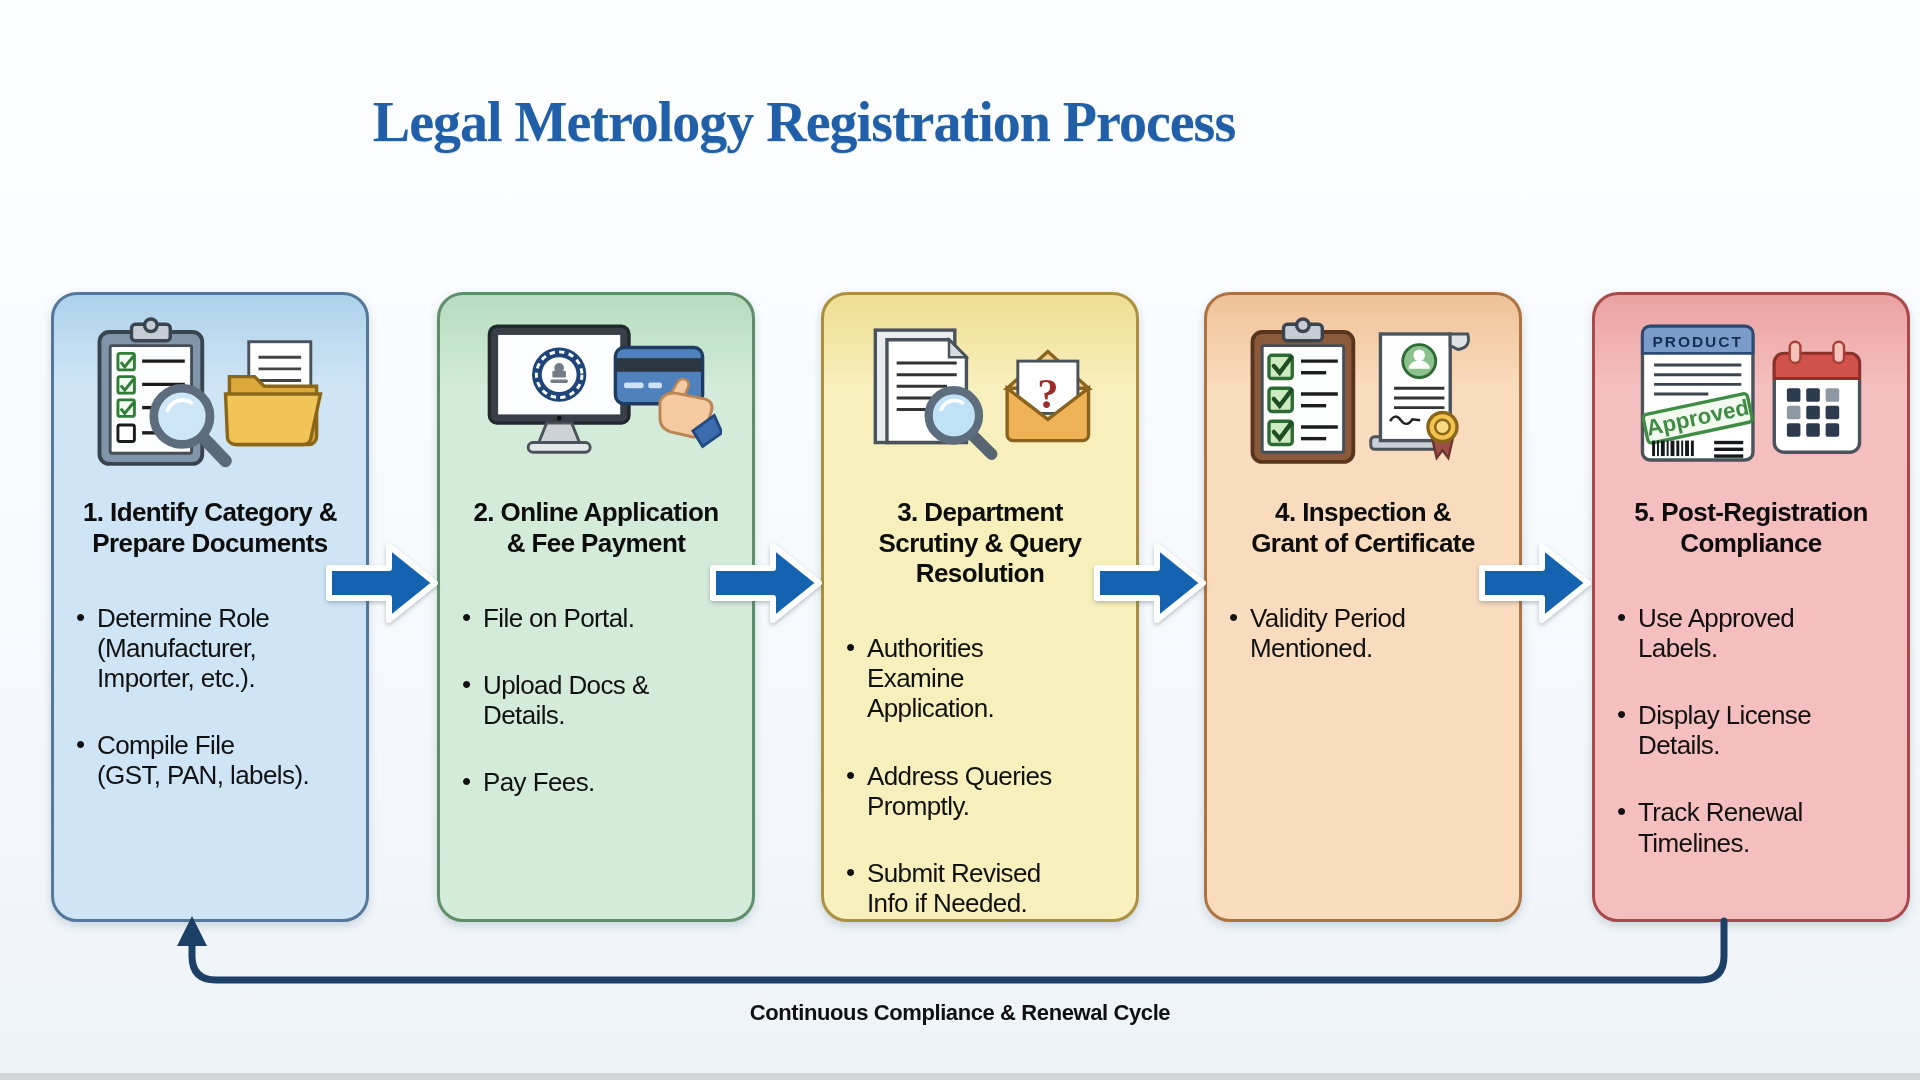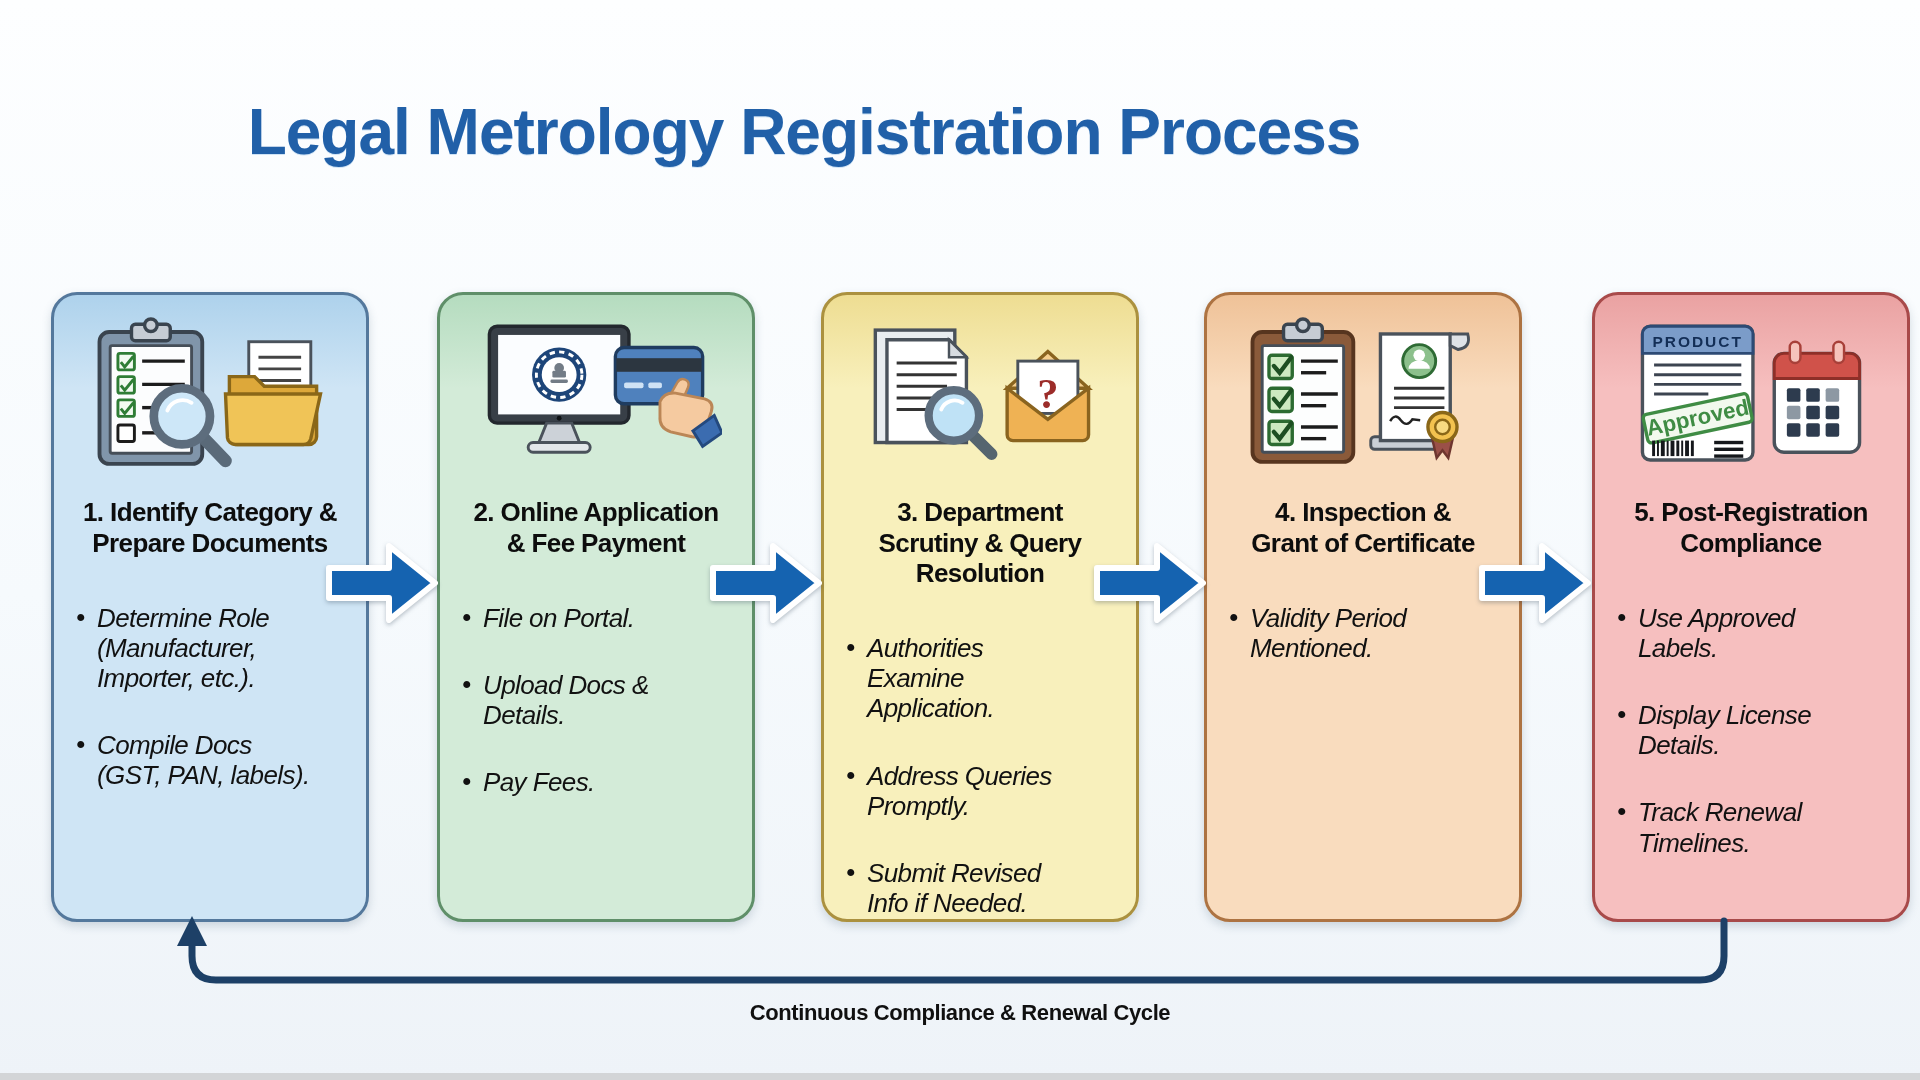--- a/index.html
+++ b/index.html
@@ -1,34 +1,34 @@
 <!DOCTYPE html>
 <html style="--title-text: #2160a8; --arrow-fill: #1563b0; --loop-line: #1d4067; --background-top: #fdfeff; --background-bottom: #eef3f8; --bottom-strip: #d3d5d7;"><head>
 <meta charset="utf-8">
 <style>
   html,body{margin:0;padding:0;}
   body{width:1920px;height:1080px;font-family:"Liberation Sans",sans-serif;}
   .stage{position:relative;width:1920px;height:1080px;overflow:hidden;
          background:linear-gradient(180deg,var(--background-top,#fdfeff) 0%,#f6fafd 55%,var(--background-bottom,#eef3f8) 100%);}
   .title{position:absolute;top:52px;left:0;width:1608px;text-align:center;
-         font-size:64px;font-weight:bold;letter-spacing:-1px;
+         font-size:56px;font-weight:bold;letter-spacing:-1px;
          color:var(--title-text,#2160a8);
-         text-shadow:0 1px 0 #cfe3f5;}
+         text-shadow:0 1px 0 #cfe3f5;font-family:Liberation Serif, serif;}
   .card{position:absolute;top:292px;width:318px;height:630px;border-radius:26px;
         border:3px solid var(--border,#888);
         background:linear-gradient(180deg,var(--top,#eee) 0%,var(--bg,#fff) 15%,var(--bg,#fff) 100%);
         box-shadow:0 4px 10px rgba(70,95,120,.22);box-sizing:border-box;margin-left:22px;}
   .c0{left:29px}.c1{left:415px}.c2{left:799px}.c3{left:1182px}.c4{left:1570px}
   .icon-area{height:170px;margin-top:16px;display:flex;align-items:center;justify-content:center;}
   .icon-area svg{width:252px;height:158px;}
   .heading{font-weight:bold;font-size:26px;line-height:1.18;text-align:center;white-space:pre-line;
            color:#0d0d0d;margin:16px 4px 0;letter-spacing:-0.6px;}
   .bullets{margin:14px 8px 0 16px;padding:0;list-style:none;font-size:26px;line-height:1.16;
            color:#111;letter-spacing:-0.6px;white-space:pre-line;}
-  .bullets li{position:relative;padding-left:27px;margin-bottom:7px;font-style:italic;}
+  .bullets li{position:relative;padding-left:27px;margin-bottom:7px;}
   .bullets li::before{content:"\2022";position:absolute;left:6px;top:-1px;}
   .flow-arrow{position:absolute;top:536px;width:114px;height:94px;
               filter:drop-shadow(0 2px 2px rgba(40,60,80,.3));}
   .a0{left:325px}.a1{left:709px}.a2{left:1093px}.a3{left:1478px}
   .flow-arrow polygon{fill:var(--arrow-fill,#1563b0);stroke:#ffffff;stroke-width:6;stroke-linejoin:round;}
   .loop{position:absolute;left:0;top:0;width:1920px;height:1080px;pointer-events:none;}
   .loop-path{stroke:var(--loop-line,#1d4067);stroke-width:7;fill:none;stroke-linecap:round;}
   .loop-head{fill:var(--loop-line,#1d4067);}
   .loop-label{position:absolute;top:1000px;left:0;width:1920px;text-align:center;
               font-size:22px;font-weight:bold;color:#101010;letter-spacing:-0.4px;}
@@ -75,21 +75,21 @@
           <path d="M146 78 h98 l-10 46 a8 8 0 0 1 -8 6 h-70 a8 8 0 0 1 -8 -7 z" fill="#f0c457" stroke="#8a6718" stroke-width="3.5"></path>
         </g>
       </svg>
     </div>
     <h2 class="heading">1. Identify Category &amp;
 Prepare Documents</h2>
     <ul class="bullets">
       <li>Determine Role
 (Manufacturer,
 Importer, etc.).</li>
-      <li>Compile Docs
+      <li>Compile File
 (GST, PAN, labels).</li>
     </ul>
   </section>
 
   <section class="card c1" style="--bg: #d3ebd8; --top: #b5dcbf; --border: #5f8f69;">
     <div class="icon-area">
       <svg viewBox="0 0 260 160">
         <g>
           <rect x="20" y="8" width="144" height="100" rx="8" fill="#383f47" stroke="#23282e" stroke-width="3.5"></rect>
           <rect x="29" y="17" width="126" height="82" fill="#fbfdff"></rect>

